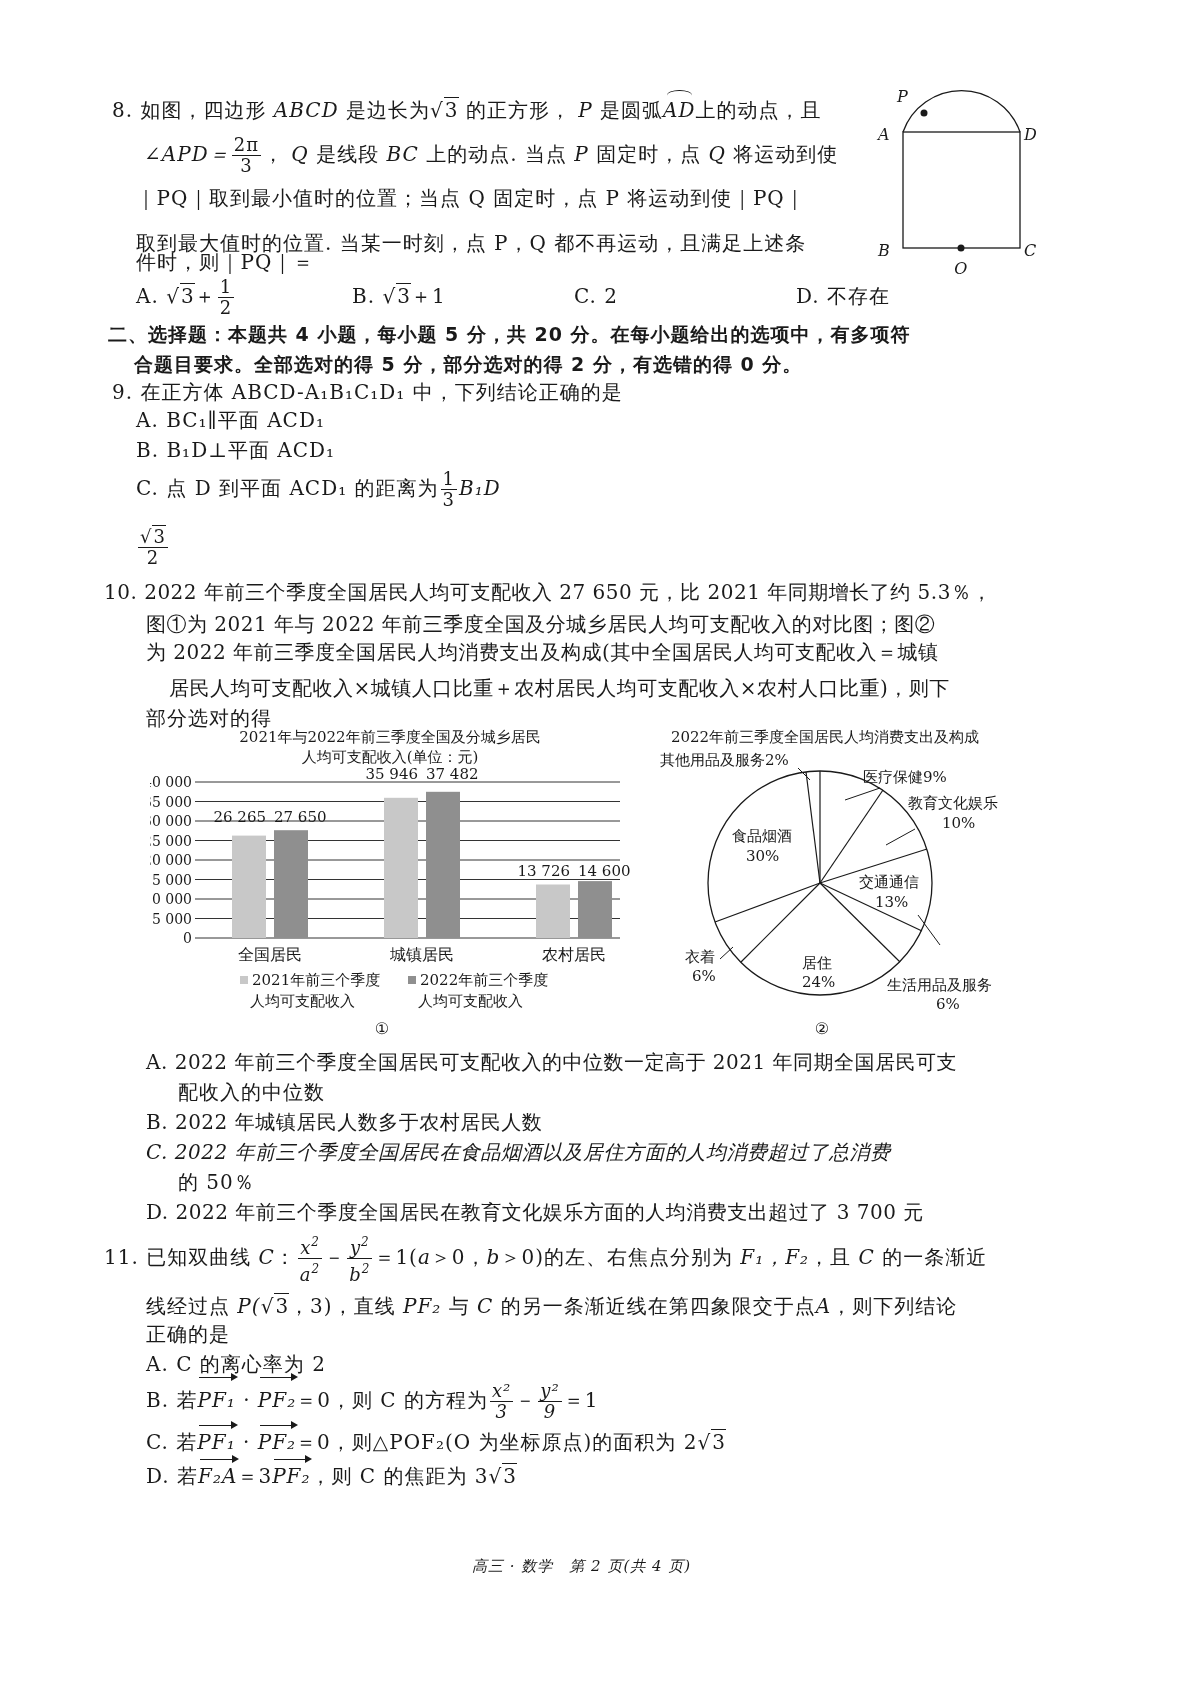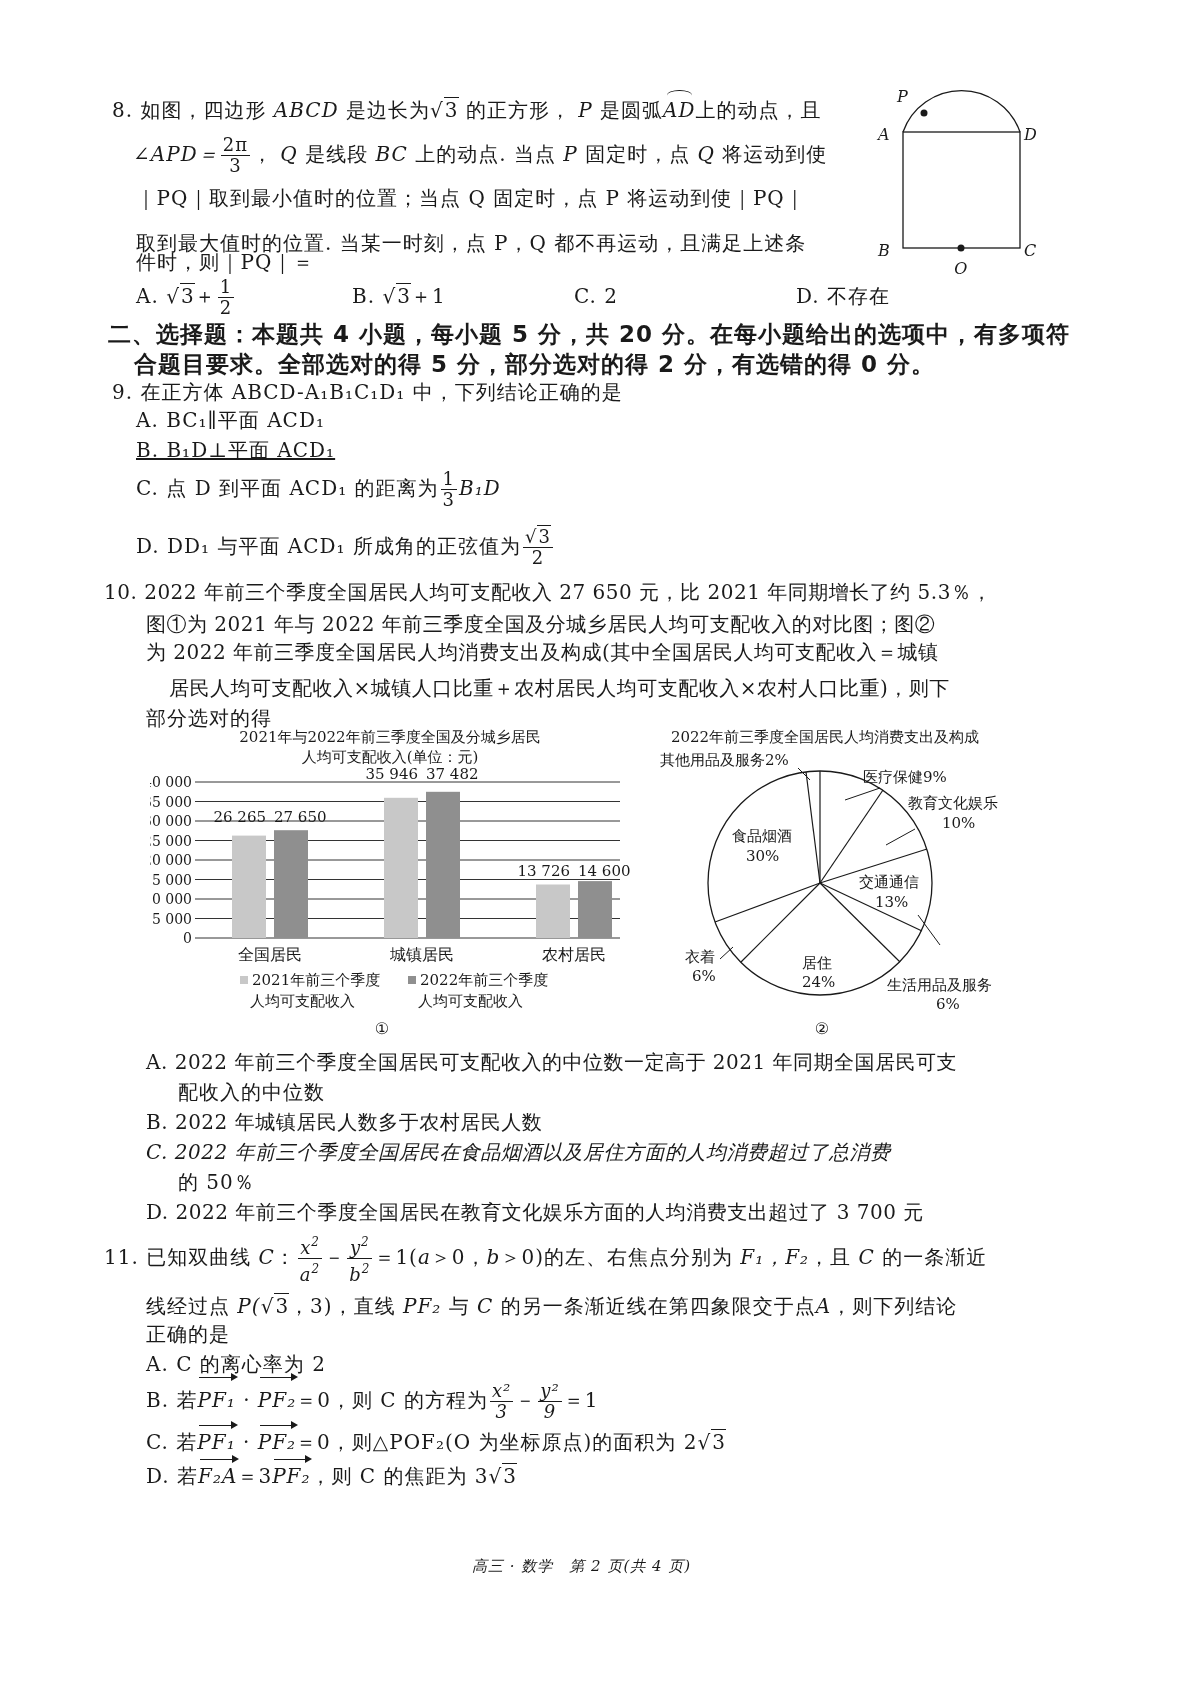--- a/index.html
+++ b/index.html
@@ -1,19 +1,19 @@
 <!DOCTYPE html>
 <html><head>
 <meta charset="utf-8">
 <style>
   html, body { margin: 0; padding: 0; background: #ffffff; }
   body { width: 1200px; height: 1687px; position: relative; overflow: hidden;
          font-family: "DejaVu Serif", "Liberation Serif", serif; color: #1a1a1a; }
   .line { position: absolute; font-size: 20px; line-height: 28px; white-space: nowrap; letter-spacing: 1px; }
-  .bold { font-family: "DejaVu Sans", "Liberation Sans", sans-serif; font-weight: bold; font-size: 23px; }
+  .bold { font-family: "DejaVu Sans", "Liberation Sans", sans-serif; font-weight: bold; font-size: 19px; }
   .it { font-style: italic; }
   .frac { display: inline-block; vertical-align: middle; text-align: center; font-size: 18px; line-height: 20px; margin: 0 2px; }
   .frac .num { display: block; border-bottom: 1.3px solid #1a1a1a; padding: 0 2px; }
   .frac .den { display: block; padding: 0 2px; }
   .sqrt { border-top: 1.3px solid #1a1a1a; padding-left: 1px; }
   .sup { font-size: 12px; vertical-align: 8px; }
   .vec { position: relative; display: inline-block; }
   .vec::before { content: ""; position: absolute; left: 2px; right: 0; top: -3px; border-top: 1.3px solid #1a1a1a; }
   .vec::after { content: ""; position: absolute; right: -2px; top: -7px; border-left: 7px solid #1a1a1a; border-top: 4px solid transparent; border-bottom: 4px solid transparent; }
   .arc { position: relative; display: inline-block; }
@@ -27,21 +27,21 @@
 <div>
   <div class="line" style="left:112px; top:96px;">
     <span>8.</span>
     <span>如图，四边形</span>
     <span class="it">ABCD</span>
     <span>是边长为</span><span>√</span><span class="sqrt">3</span>
     <span>的正方形，</span>
     <span class="it">P</span>
     <span>是圆弧</span><span class="it arc">AD</span><span>上的动点，且</span>
   </div>
-  <div class="line" style="left:133px; top:134px; line-height:40px;">
+  <div class="line" style="left:144px; top:134px; line-height:40px;">
     <span class="it">∠APD＝</span><span class="frac"><span class="num">2π</span><span class="den">3</span></span><span>，</span>
     <span class="it">Q</span>
     <span>是线段</span>
     <span class="it">BC</span>
     <span>上的动点. 当点</span>
     <span class="it">P</span>
     <span>固定时，点</span>
     <span class="it">Q</span>
     <span>将运动到使</span>
   </div>
@@ -75,26 +75,26 @@
 </div>
 
 <div>
   <div class="line bold" style="left:108px; top:320px;">二、选择题：本题共 4 小题，每小题 5 分，共 20 分。在每小题给出的选项中，有多项符</div>
   <div class="line bold" style="left:134px; top:350px;">合题目要求。全部选对的得 5 分，部分选对的得 2 分，有选错的得 0 分。</div>
 </div>
 
 <div>
   <div class="line" style="left:112px; top:378px;">9. 在正方体 ABCD-A₁B₁C₁D₁ 中，下列结论正确的是</div>
   <div class="line" style="left:136px; top:406px;">A. BC₁∥平面 ACD₁</div>
-  <div class="line" style="left:136px; top:436px;text-decoration:underline;">B. B₁D⊥平面 ACD₁</div>
+  <div class="line" style="left:136px; top:436px;">B. B₁D⊥平面 ACD₁</div>
   <div class="line" style="left:136px; top:468px; line-height:40px;">
     <span>C. 点 D 到平面 ACD₁ 的距离为</span><span class="frac"><span class="num">1</span><span class="den">3</span></span><span class="it">B₁D</span>
   </div>
   <div class="line" style="left:136px; top:526px; line-height:40px;">
-    <span>D. DD₁ 与平面 ACD₁ 所成角的正弦值为</span><span class="frac"><span class="num"><span>√</span><span class="sqrt">3</span></span><span class="den">2</span></span>
+    <span class="frac"><span class="num"><span>√</span><span class="sqrt">3</span></span><span class="den">2</span></span>
   </div>
 </div>
 
 <div>
   <div class="line" style="left:104px; top:578px; letter-spacing:0.5px;">10. 2022 年前三个季度全国居民人均可支配收入 27 650 元，比 2021 年同期增长了约 5.3％，</div>
   <div class="line" style="left:146px; top:610px; letter-spacing:0.5px;">图①为 2021 年与 2022 年前三季度全国及分城乡居民人均可支配收入的对比图；图②</div>
   <div class="line" style="left:146px; top:638px; letter-spacing:0.5px;">为 2022 年前三季度全国居民人均消费支出及构成(其中全国居民人均可支配收入＝城镇</div>
   <div class="line" style="left:146px; top:674px; letter-spacing:0.5px;margin-left:23px;">居民人均可支配收入×城镇人口比重＋农村居民人均可支配收入×农村人口比重)，则下</div>
   <div class="line" style="left:146px; top:704px;">部分选对的得</div>
 

